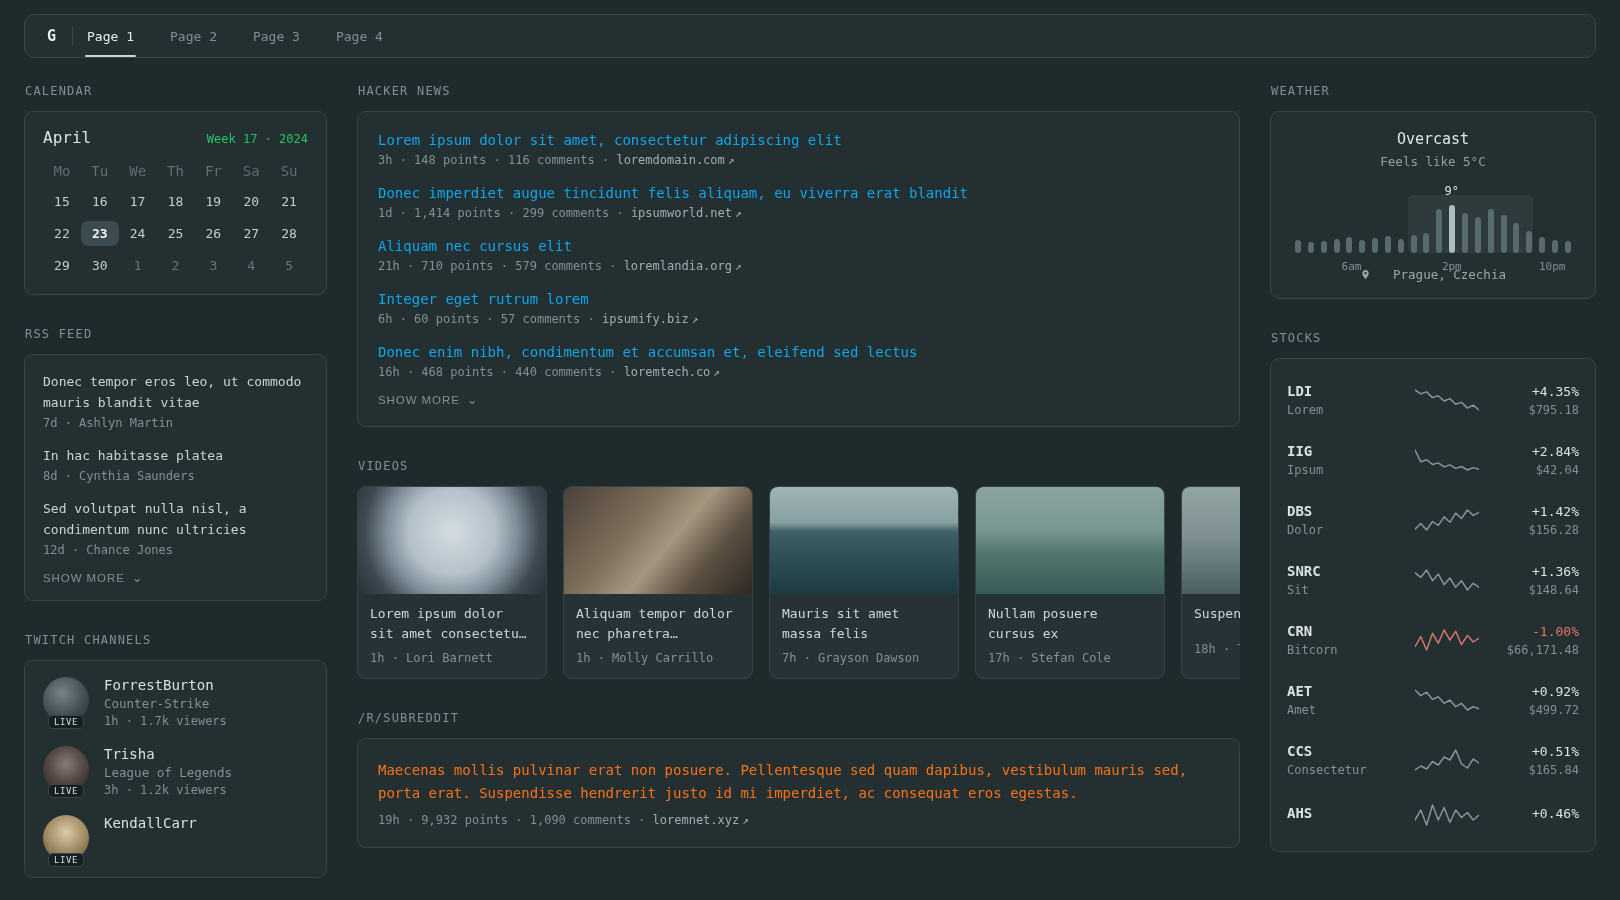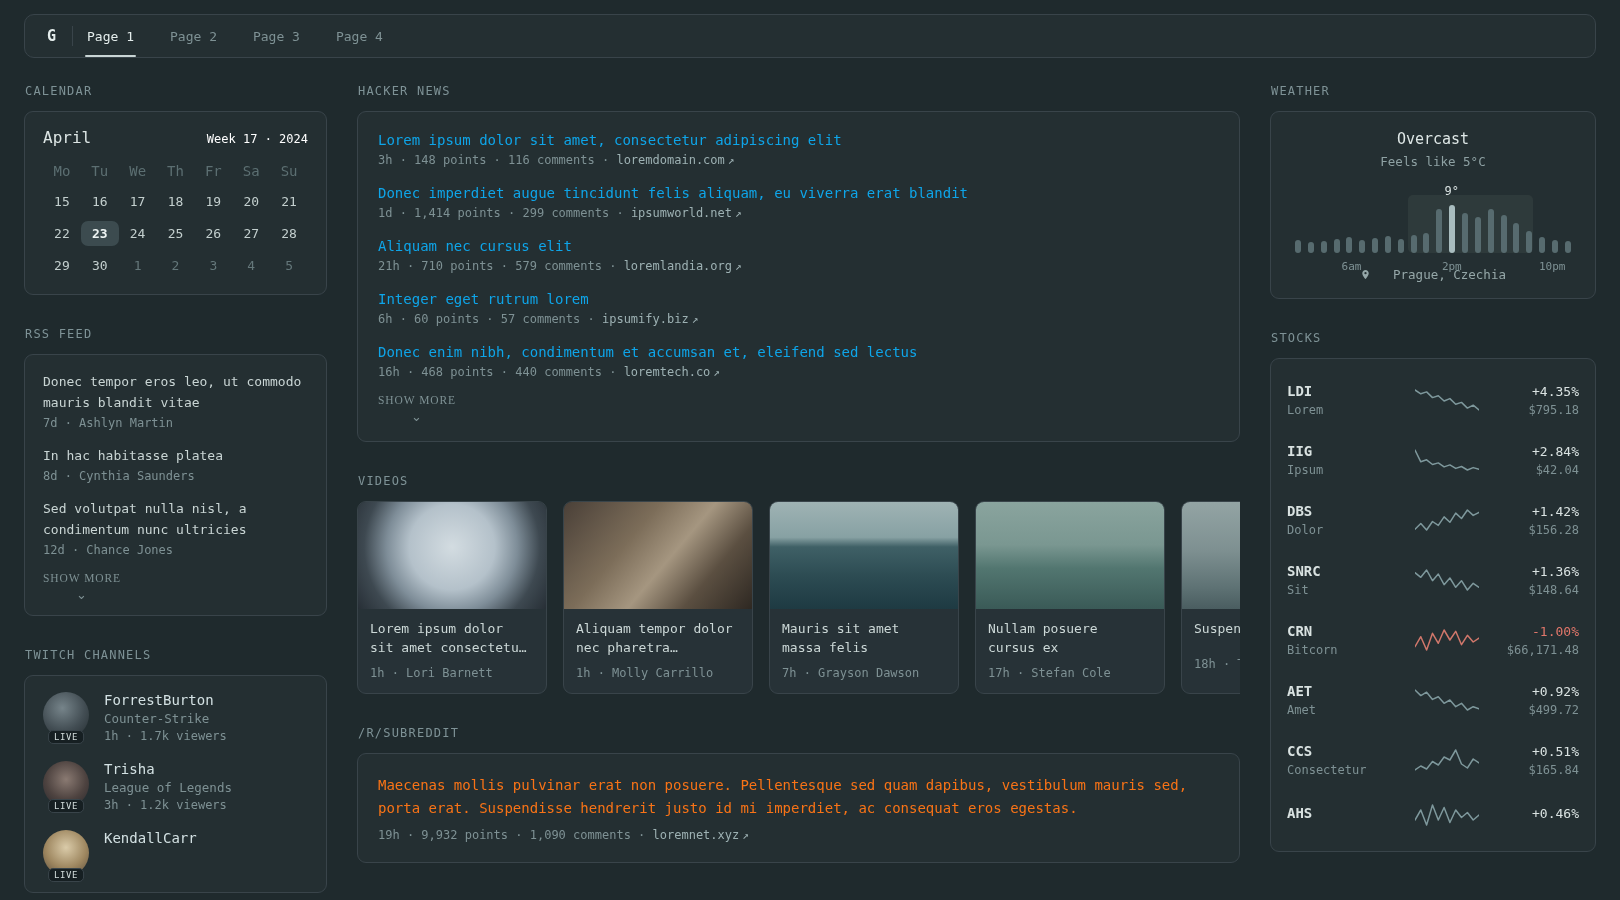--- a/index.html
+++ b/index.html
@@ -27,32 +27,32 @@
 
   
   .layout { display:grid; grid-template-columns:303px 883px 326px; gap:30px; margin:26px 24px 0; align-items:start; }
   .widget + .widget { margin-top:32px; }
   .widget-title { font-size:12px; font-weight:normal; letter-spacing:0.1em; color:#7E9296; margin:0 0 13px 1px; }
   .card { background:#242F32; border:1px solid #39444A; border-radius:9px; padding:16px 18px; }
 
   
   .cal-head { display:flex; justify-content:space-between; align-items:baseline; }
   .cal-month { font-size:16px; color:#DCE5E4; }
-  .cal-week { font-size:12px; color:#ffffff; }
+  .cal-week { font-size:12px; color:#22c55e; }
   .cal-grid { display:grid; grid-template-columns:repeat(7,1fr); row-gap:7px; margin-top:16px; text-align:center; }
   .cal-dow { font-size:14px; color:#5C6F72; padding-bottom:3px; }
   .cal-day { font-size:13px; color:#C3CFCE; height:25px; line-height:25px; border-radius:7px; }
   .cal-day.selected { background:#3C4B4F; color:#EDF3F2; font-weight:bold; }
   .cal-day.muted { color:#64777A; }
 
   
   .feed-item + .feed-item { margin-top:15px; }
   .feed-title { font-size:13px; line-height:1.62; color:#C9D5D4; cursor:pointer; }
   .feed-meta { font-size:12px; color:#7E9194; margin-top:3px; }
-  .show-more { display:flex; align-items:center; gap:7px; background:none; border:none; font-family:Liberation Serif, serif; font-size:11.5px; letter-spacing:0.08em; color:#7E9194; margin:15px 0 0; padding:0; cursor:pointer;flex-direction:column; }
+  .show-more { display:flex; align-items:center; gap:7px; background:none; border:none; font-family:Liberation Sans, sans-serif; font-size:11.5px; letter-spacing:0.08em; color:#7E9194; margin:15px 0 0; padding:0; cursor:pointer; }
   .chev { font-size:13px; line-height:0.6; }
 
   
   .channel { display:flex; gap:15px; align-items:flex-start; cursor:pointer; }
   .channel + .channel { margin-top:18px; }
   .avatar-wrap { position:relative; flex:none; width:46px; height:46px; }
   .avatar { width:46px; height:46px; border-radius:50%; }
   .channel.i0 .avatar { background:radial-gradient(circle at 42% 35%, #76848A, #434E54 55%, #232B2F); }
   .channel.i1 .avatar { background:radial-gradient(circle at 50% 40%, #8A7A72, #4E4340 55%, #26262B); }
   .channel.i2 .avatar { background:radial-gradient(circle at 50% 38%, #DACBA9, #9E8760 55%, #57493A); }

